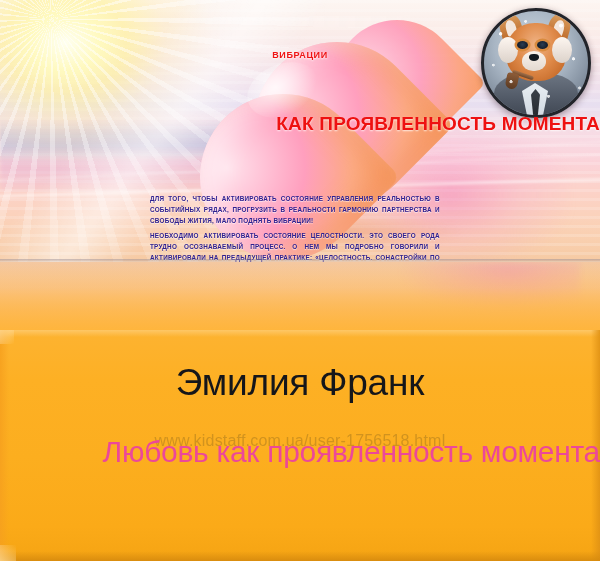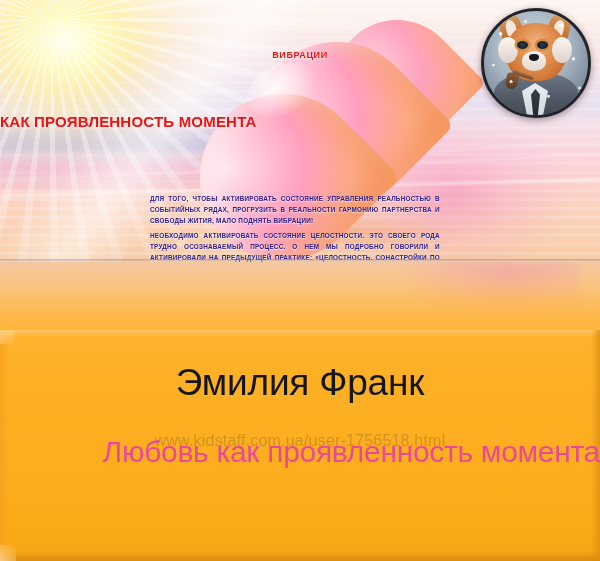--- a/index.html
+++ b/index.html
@@ -184,22 +184,22 @@
     position:absolute;left:0;right:0;top:50px;text-align:center;
     color:#ef1515;font-weight:bold;font-size:9px;letter-spacing:.6px;
     text-shadow:0 1px 2px rgba(255,255,255,.85);
   }
   .b-title1{
     position:absolute;left:0;right:0;top:93px;text-align:center;
     color:#ee1111;font-weight:bold;font-size:15px;letter-spacing:.3px;
     text-shadow:0 1px 2px rgba(255,255,255,.8);
   }
   .b-title2{
-    position:absolute;left:0;right:0;top:113px;text-align:left;
-    color:#ee1111;font-weight:bold;font-size:15px;letter-spacing:.2px;
+    position:absolute;left:0;right:0;top:113px;text-align:right;
+    color:#ee1111;font-weight:bold;font-size:19px;letter-spacing:.2px;
     text-shadow:0 1px 2px rgba(255,255,255,.8);
   }
   .b-sub{
     position:absolute;left:0;right:0;top:155px;text-align:center;
     color:#2a1f8f;font-weight:bold;font-size:9.5px;letter-spacing:0;
     text-shadow:0 1px 1.5px rgba(255,255,255,.75);
   }
   .b-body{
     position:absolute;left:150px;top:193px;width:302px;
     color:#2e2090;font-weight:bold;font-size:6.6px;line-height:11.2px;

